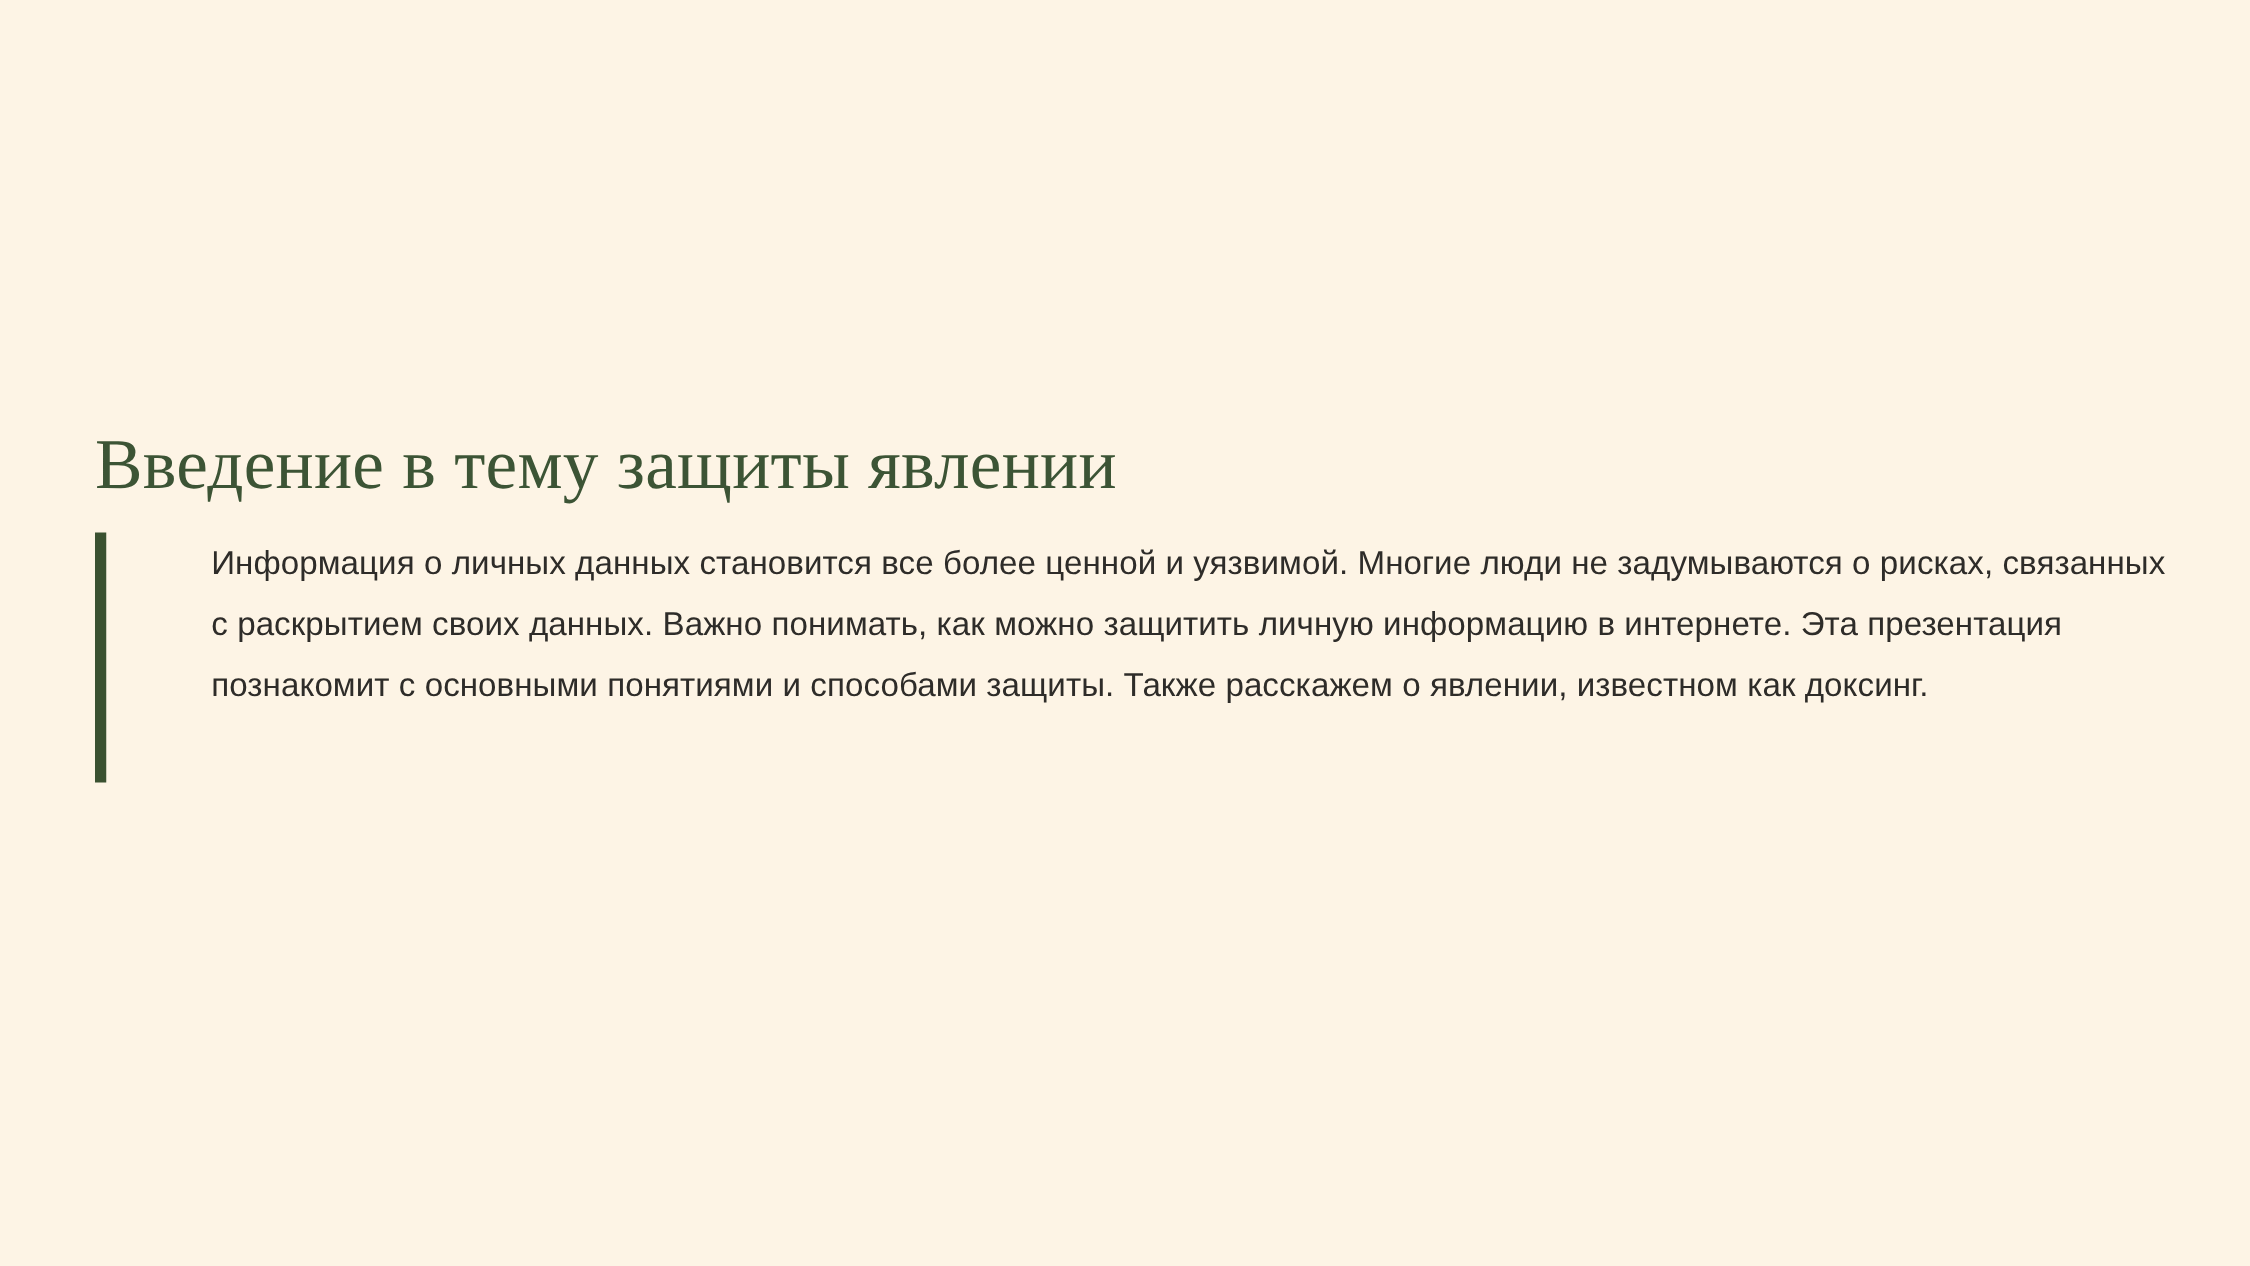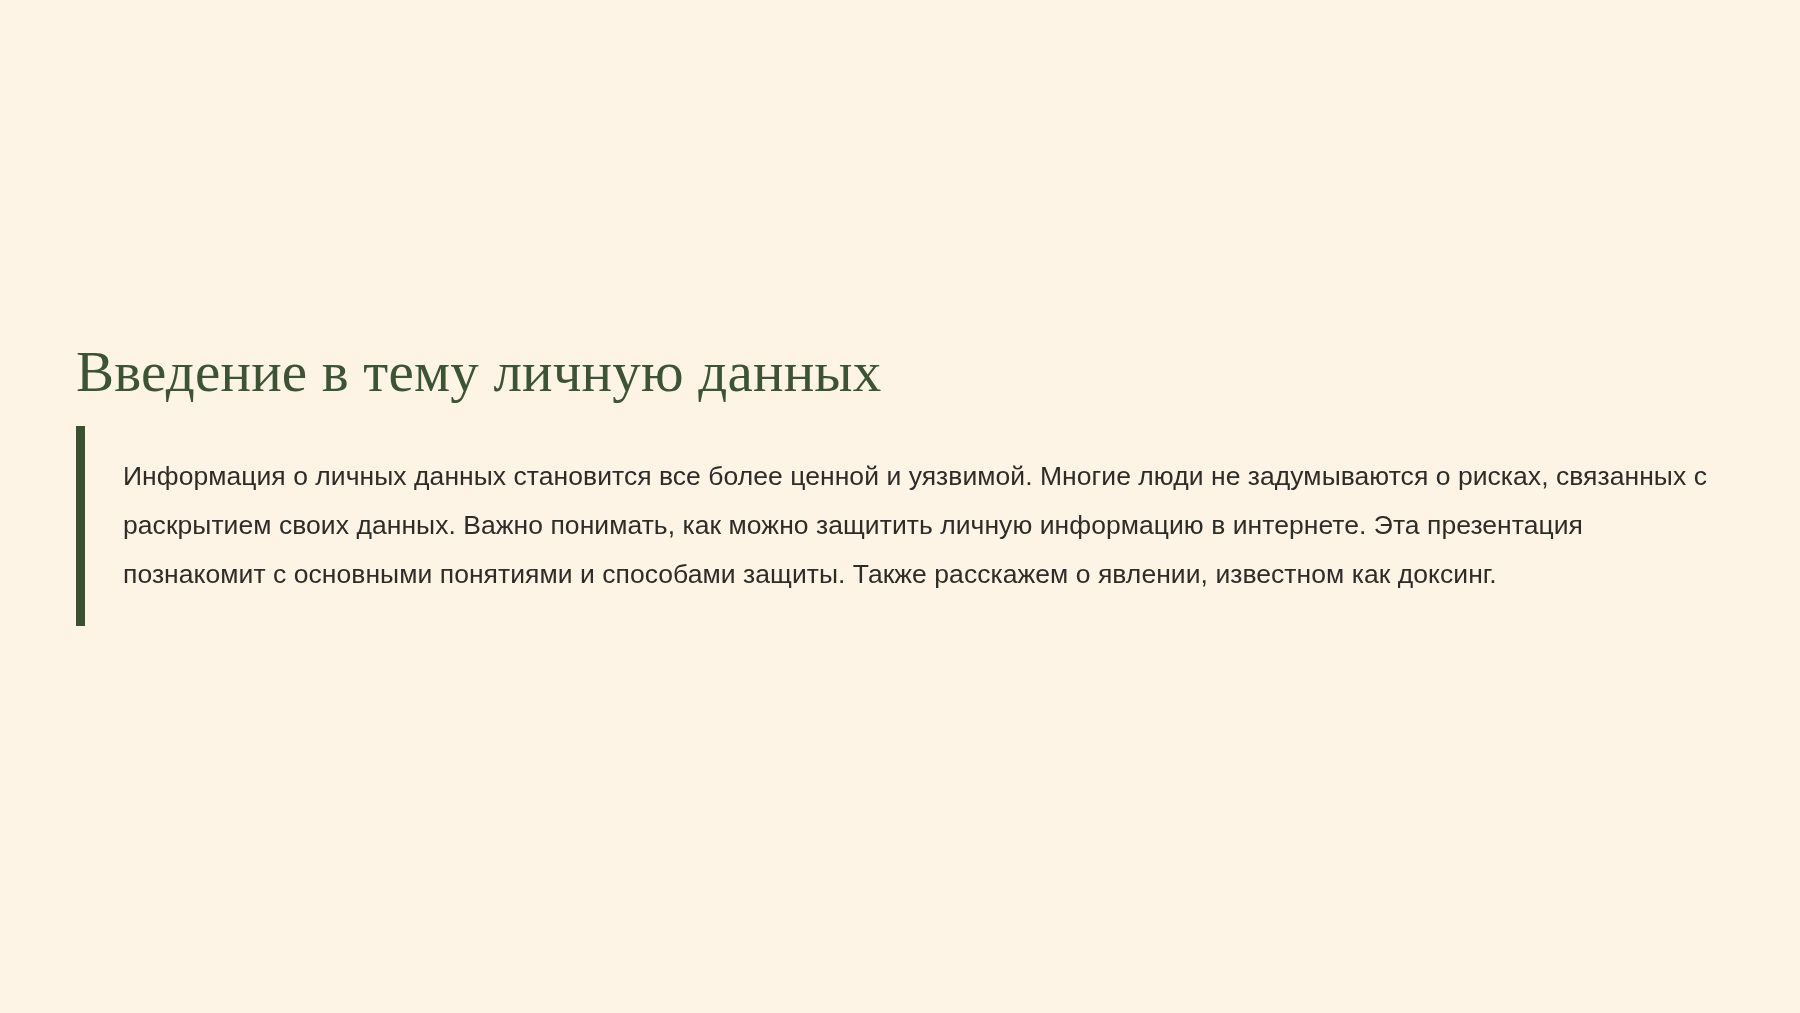--- a/index.html
+++ b/index.html
@@ -36,22 +36,23 @@
     font-weight: 400;
     color: #3c5435;
     letter-spacing: 0.2px;
     margin: 0 0 22px 0;
     white-space: nowrap;
   }
 
   .body-block {
     position: relative;
     display: flex;
-    align-items: center;
+    align-items: flex-start;
     padding-left: 0;
+    gap: 46px;
   }
 
   .accent-bar {
     flex: 0 0 auto;
     width: 9px;
     min-height: 200px;
     background: #3a5130;
     border-radius: 0;
   }
 
@@ -71,21 +72,21 @@
     margin: 0;
   }
 </style>
 </head>
 <body>
 
 <div class="slide">
 
   <div class="slide-content">
 
-    <h1 class="slide-title">Введение в тему личную данных</h1>
+    <h1 class="slide-title">Введение в тему защиты явлении</h1>
 
     <div class="body-block">
 
       <div class="accent-bar"></div>
 
       <div class="body-text">
         <p>Информация о личных данных становится все более ценной и уязвимой. Многие люди не задумываются о рисках, связанных с раскрытием своих данных. Важно понимать, как можно защитить личную информацию в интернете. Эта презентация познакомит с основными понятиями и способами защиты. Также расскажем о явлении, известном как доксинг.</p>
       </div>
 
     </div>

